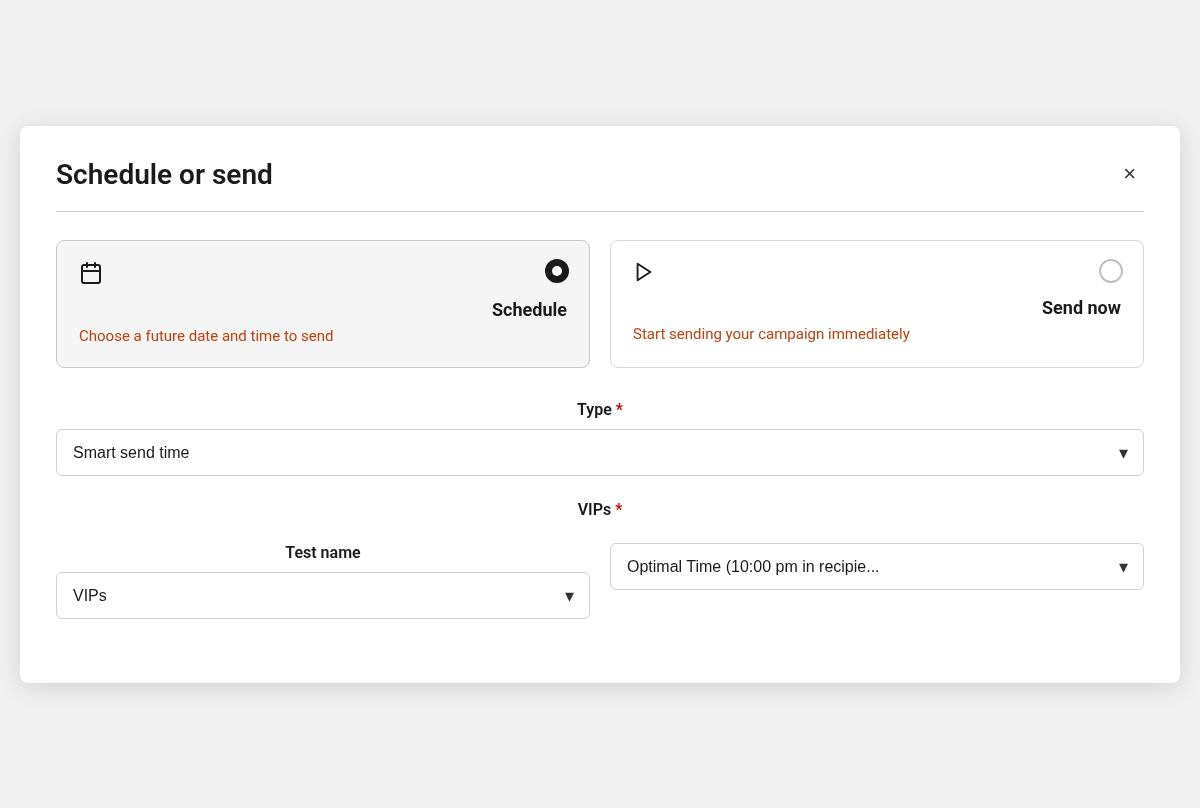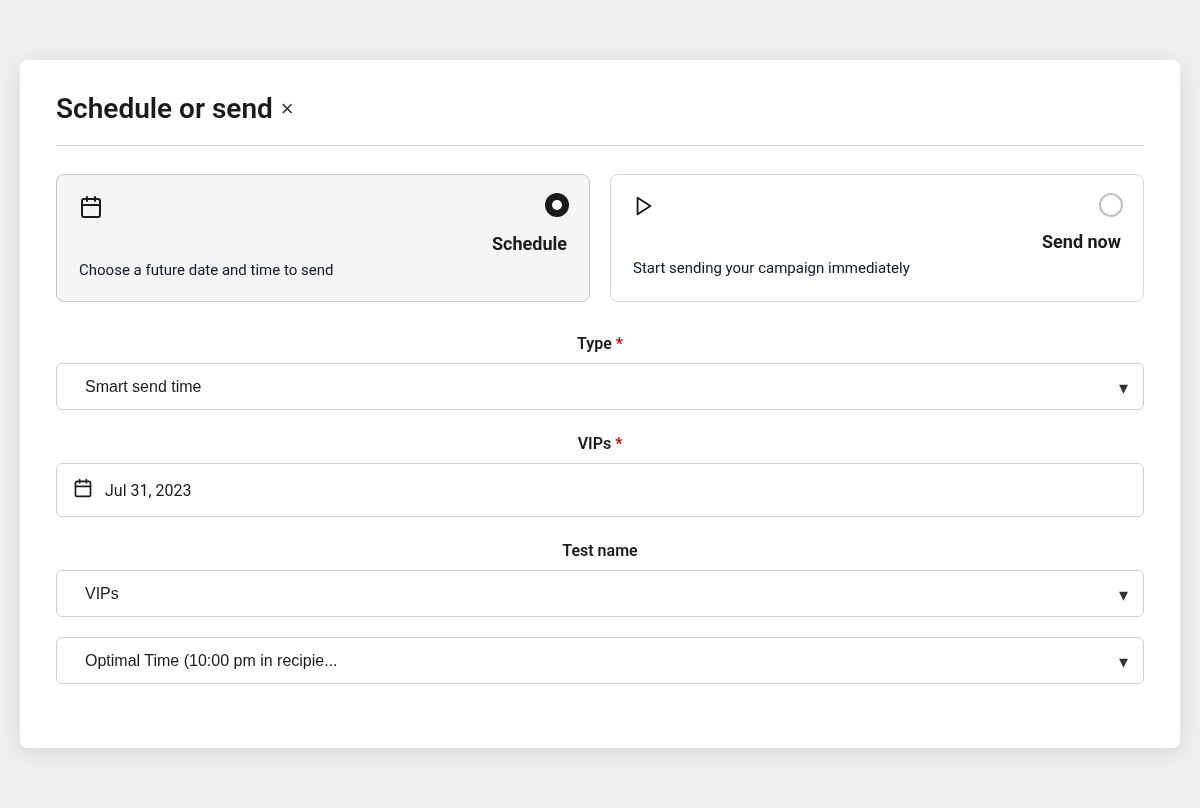--- a/index.html
+++ b/index.html
@@ -23,21 +23,21 @@
       max-width: 1160px;
       border-radius: 8px;
       padding: 32px 36px 40px 36px;
       box-shadow: 0 4px 24px rgba(0,0,0,0.12);
       position: relative;
     }
 
     .modal-header {
       display: flex;
       align-items: center;
-      justify-content: flex-start;
+      justify-content: space-between;
       margin-bottom: 20px;
     }
 
     .modal-title {
       font-size: 28px;
       font-weight: 600;
       color: #1a1a1a;
     }
 
     .close-button {
@@ -115,21 +115,21 @@
     .option-title {
       font-size: 18px;
       font-weight: 700;
       color: #1a1a1a;
       margin-bottom: 6px;
       text-align: right;
     }
 
     .option-desc {
       font-size: 15px;
-      color: #0f172a;
+      color: #c2410c;
       line-height: 1.4;
     }
 
     .field-section {
       margin-bottom: 24px;
     }
 
     .field-label {
       font-size: 16px;
       font-weight: 600;
@@ -147,21 +147,21 @@
     }
 
     .select-wrapper {
       position: relative;
     }
 
     .select-field {
       width: 100%;
       border: 1.5px solid #d0d0d0;
       border-radius: 6px;
-      padding: 14px 44px 14px 28px;
+      padding: 14px 44px 14px 16px;
       font-size: 16px;
       color: #1a1a1a;
       background: white;
       appearance: none;
       cursor: pointer;
       outline: none;
     }
 
     .select-arrow {
       position: absolute;
@@ -189,21 +189,20 @@
 
     .date-icon {
       font-size: 18px;
       color: #333;
     }
 
     .two-col-row {
       display: flex;
       gap: 20px;
       margin-bottom: 24px;
-      flex-direction: column;
     }
 
     .two-col-row .field-section {
       flex: 1;
       margin-bottom: 0;
     }
 
     .schedule-icon-svg {
       width: 24px;
       height: 24px;
@@ -272,31 +271,20 @@
       </select>
       <span class="select-arrow">▾</span>
     </div>
   </div>
 
   <div class="field-section">
     <div class="field-label">
       <span>VIPs</span>
       <span class="required-star">*</span>
     </div>
-    <div class="date-field">
-      <span class="date-icon">
-        <svg width="20" height="20" viewBox="0 0 24 24" fill="none" stroke="#1a1a1a" stroke-width="2" stroke-linecap="round" stroke-linejoin="round">
-          <rect x="3" y="4" width="18" height="18" rx="2" ry="2"></rect>
-          <line x1="16" y1="2" x2="16" y2="6"></line>
-          <line x1="8" y1="2" x2="8" y2="6"></line>
-          <line x1="3" y1="10" x2="21" y2="10"></line>
-        </svg>
-      </span>
-      <span>Jul 31, 2023</span>
-    </div>
   </div>
 
   <div class="two-col-row">
 
     <div class="field-section">
       <div class="field-label">
         <span>Test name</span>
       </div>
       <div class="select-wrapper">
         <select class="select-field">

